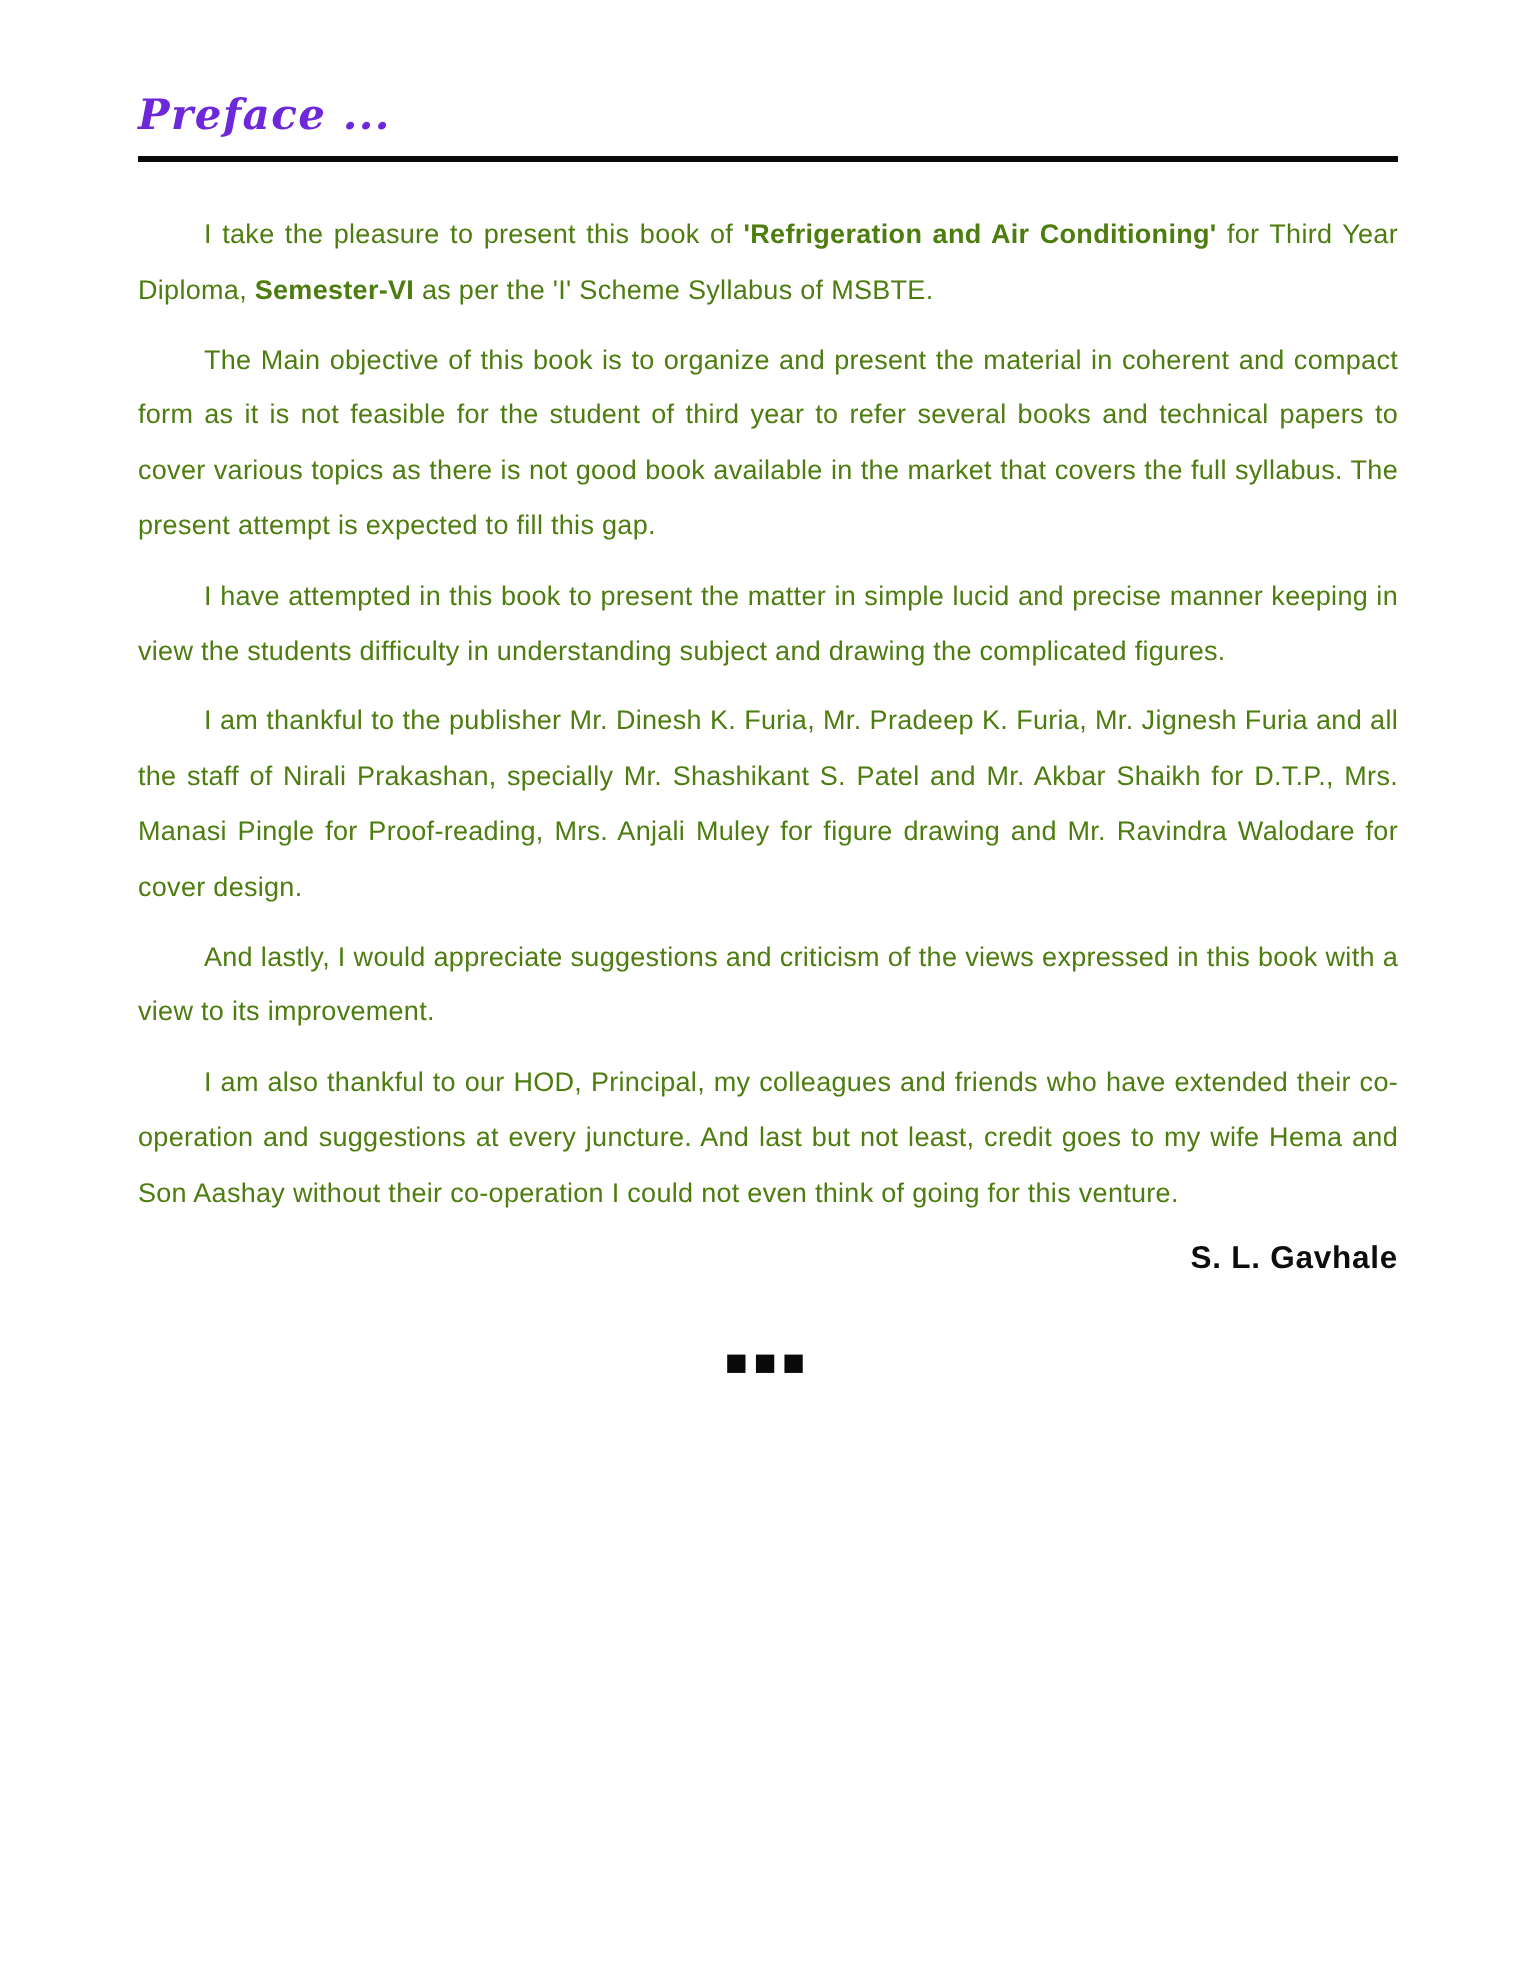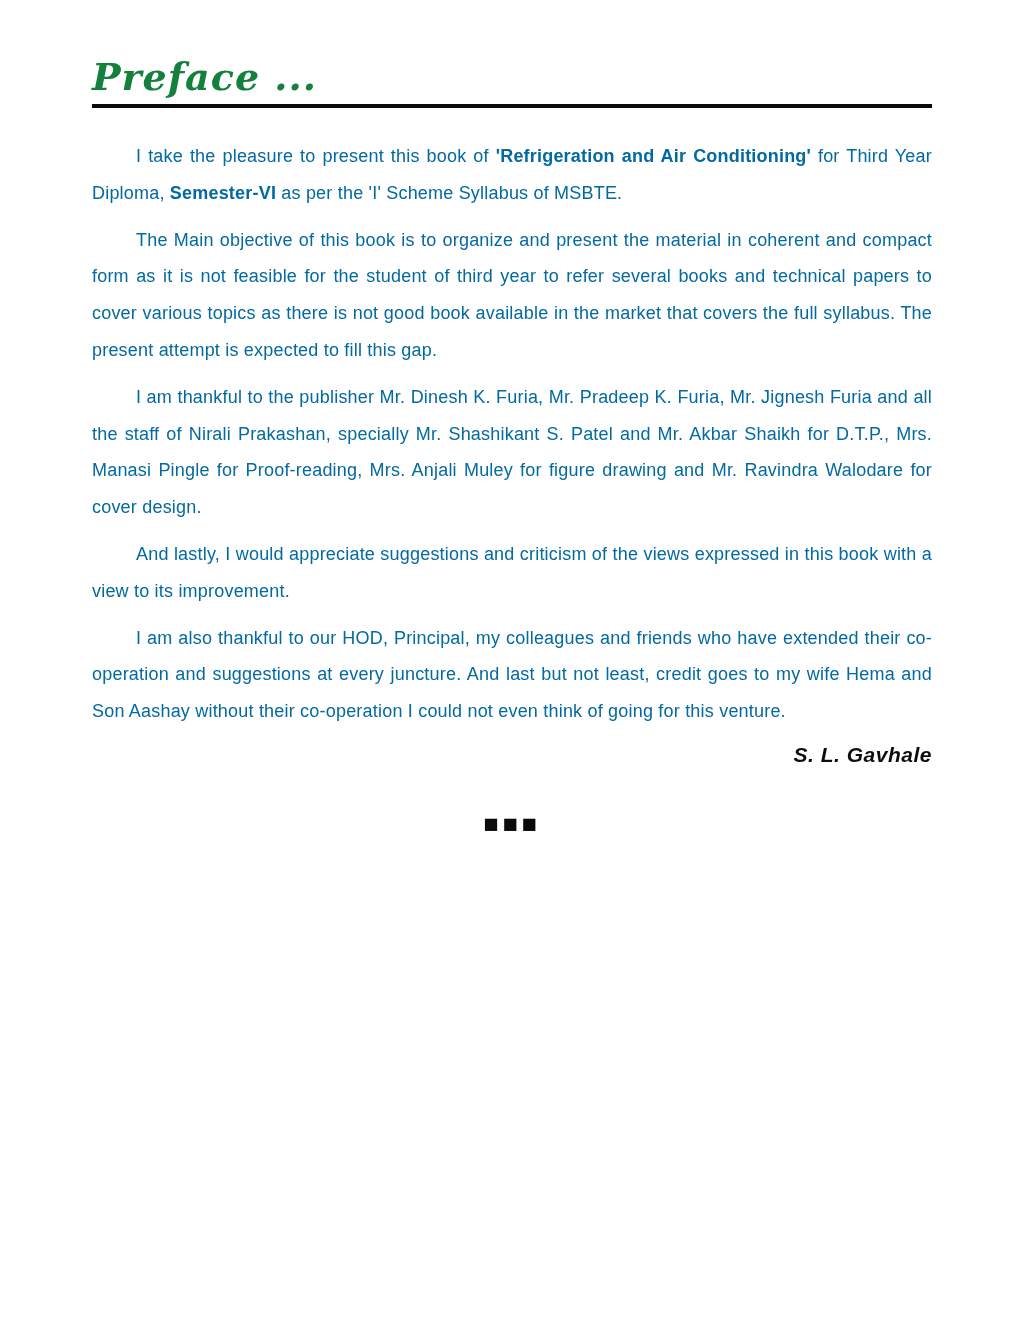--- a/index.html
+++ b/index.html
@@ -23,49 +23,48 @@
     width: 840px;
   }
   .title-block {
     border-bottom: 4px solid #0a0a0a;
     padding-bottom: 4px;
   }
   .page-title {
     font-family: "DejaVu Serif", serif;
     font-style: italic;
     font-weight: bold;
-    font-size: 38px;
+    font-size: 28px;
     line-height: 46px;
     letter-spacing: 1px;
-    color: #15803d;
+    color: #6d28d9;
   }
   .body-text {
     margin-top: 30px;
   }
   p.para {
     margin: 0 0 10px 0;
     text-align: justify;
     text-indent: 44px;
     font-size: 18px;
     line-height: 36.8px;
     letter-spacing: 0.2px;
-    color: #0369a1;
+    color: #4d7c0f;
   }
   p.para .bold {
     font-weight: bold;
   }
   .signature {
     text-align: right;
     font-weight: bold;
     font-size: 21px;
     line-height: 30px;
     margin-top: 6px;
     color: #0d0d0d;
     letter-spacing: 0.5px;
-    font-style: italic;
   }
   .ornament {
     text-align: center;
     margin-top: 44px;
     font-size: 16px;
     letter-spacing: 4px;
     color: #0a0a0a;
     font-family: "DejaVu Sans", sans-serif;
   }
 </style>
@@ -75,20 +74,21 @@
 <div class="page">
   <div class="content">
 
     <div class="title-block">
       <span class="page-title">Preface ...</span>
     </div>
 
     <div class="body-text">
         <p class="para"><span>I take the pleasure to present this book of </span><span class="bold">'Refrigeration and Air Conditioning'</span><span> for Third Year Diploma, </span><span class="bold">Semester-VI</span><span> as per the 'I' Scheme Syllabus of MSBTE.</span></p>
         <p class="para"><span>The Main objective of this book is to organize and present the material in coherent and compact form as it is not feasible for the student of third year to refer several books and technical papers to cover various topics as there is not good book available in the market that covers the full syllabus. The present attempt is expected to fill this gap.</span></p>
+        <p class="para"><span>I have attempted in this book to present the matter in simple lucid and precise manner keeping in view the students difficulty in understanding subject and drawing the complicated figures.</span></p>
         <p class="para"><span>I am thankful to the publisher Mr. Dinesh K. Furia, Mr. Pradeep K. Furia, Mr. Jignesh Furia and all the staff of Nirali Prakashan, specially Mr. Shashikant S. Patel and Mr. Akbar Shaikh for D.T.P., Mrs. Manasi Pingle for Proof-reading, Mrs. Anjali Muley for figure drawing and Mr. Ravindra Walodare for cover design.</span></p>
         <p class="para"><span>And lastly, I would appreciate suggestions and criticism of the views expressed in this book with a view to its improvement.</span></p>
         <p class="para"><span>I am also thankful to our HOD, Principal, my colleagues and friends who have extended their co-operation and suggestions at every juncture. And last but not least, credit goes to my wife Hema and Son Aashay without their co-operation I could not even think of going for this venture.</span></p>
       </div>
 
     <div class="signature">S. L. Gavhale</div>
 
     <div class="ornament">■■■</div>
 
   </div>

